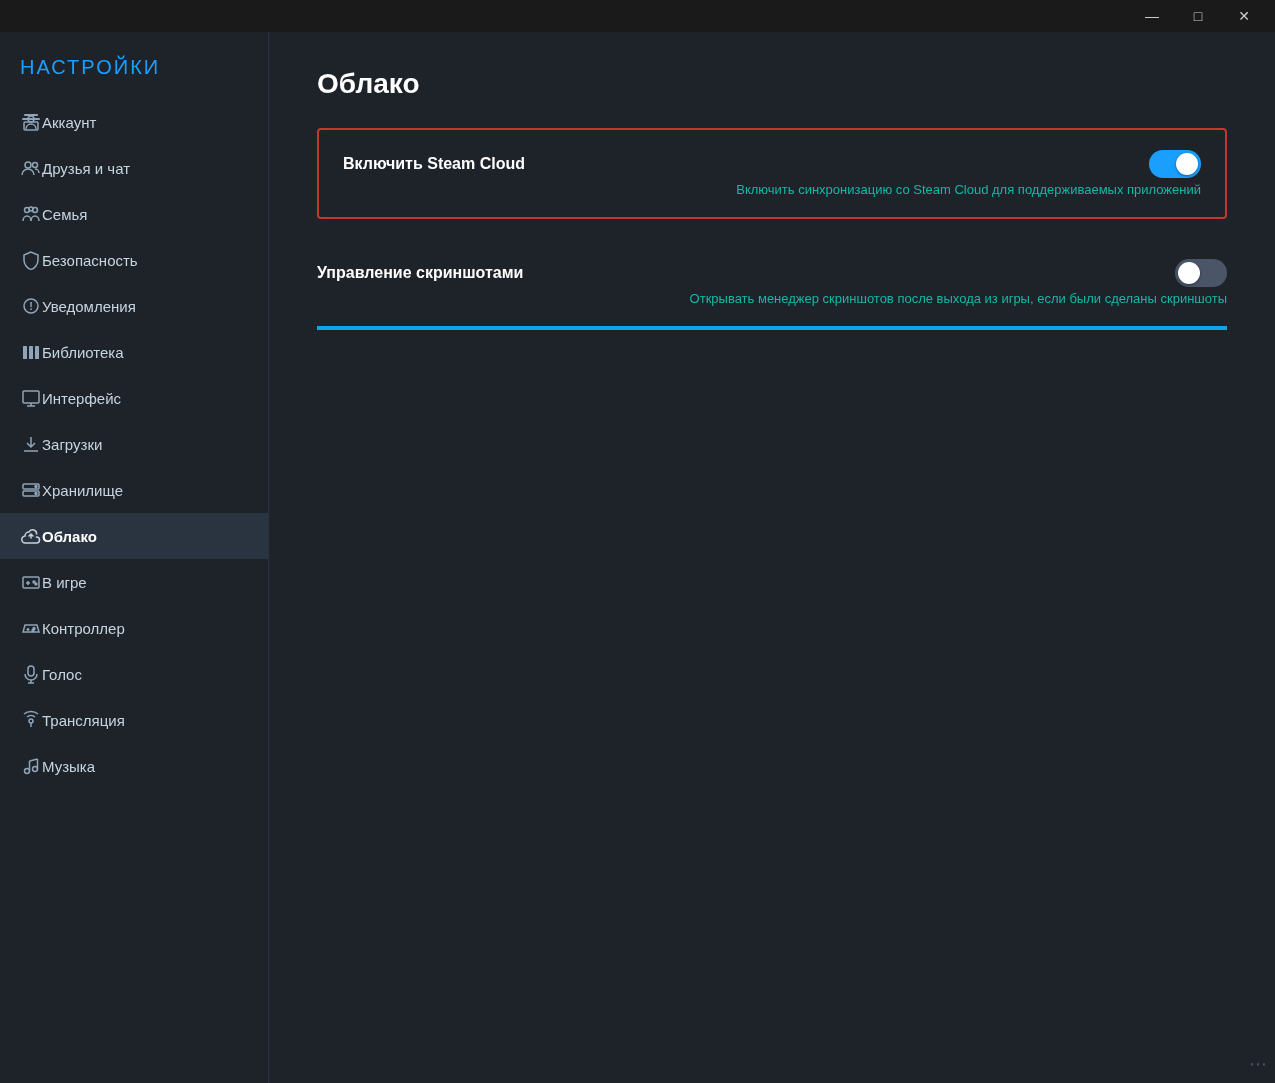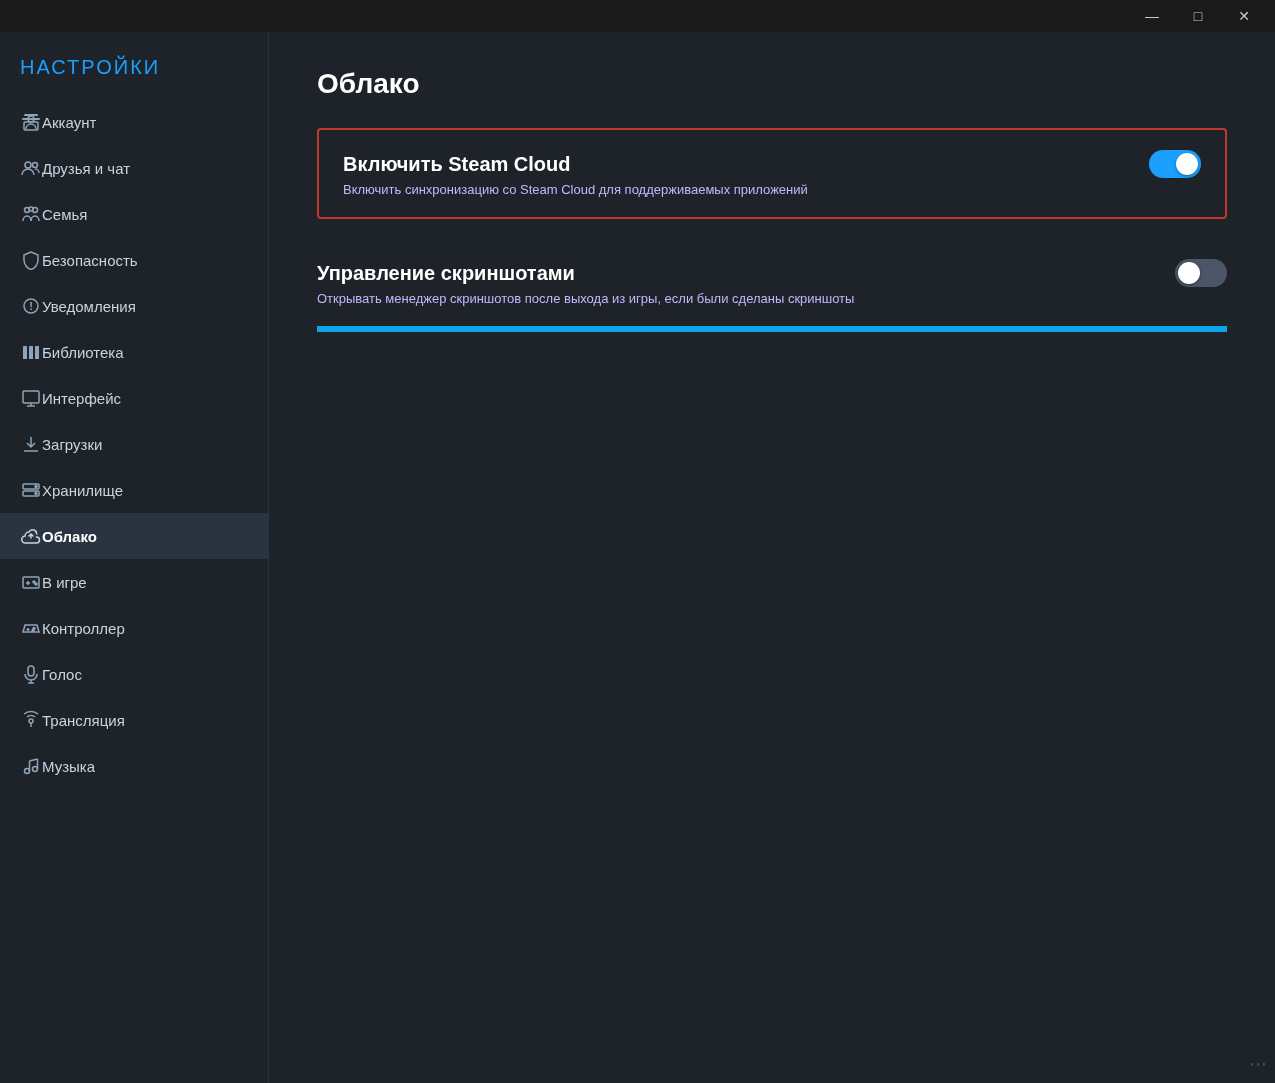--- a/index.html
+++ b/index.html
@@ -102,28 +102,29 @@
       margin-bottom: 20px;
       background: transparent;
     }
     .settings-row {
       display: flex;
       align-items: center;
       justify-content: space-between;
       margin-bottom: 4px;
     }
     .settings-row-label {
-      font-size: 20px;
+      font-size: 16px;
       font-weight: 600;
       color: #ffffff;
     }
     .settings-row-desc {
       font-size: 13px;
-      color: #c4b5fd;
+      color: #14b8a6;
       margin-top: 4px;
+      text-align: right;
     }
     
     .toggle {
       position: relative;
       width: 52px;
       height: 28px;
       flex-shrink: 0;
     }
     .toggle-track {
       position: absolute;
@@ -361,21 +362,21 @@
         <span class="settings-row-label">Включить Steam Cloud</span>
         <div class="toggle">
           <div class="toggle-track on">
             <div class="toggle-knob"></div>
           </div>
         </div>
       </div>
       <div class="settings-row-desc">Включить синхронизацию со Steam Cloud для поддерживаемых приложений</div>
     </div>
 
-    <div style="padding: 20px 0; border-bottom: 6px solid #0ea5e9;">
+    <div style="padding: 20px 0; border-bottom: 4px solid #0ea5e9;">
       <div class="settings-row">
         <span class="settings-row-label">Управление скриншотами</span>
         <div class="toggle">
           <div class="toggle-track off">
             <div class="toggle-knob"></div>
           </div>
         </div>
       </div>
       <div class="settings-row-desc">Открывать менеджер скриншотов после выхода из игры, если были сделаны скриншоты</div>
     </div>

